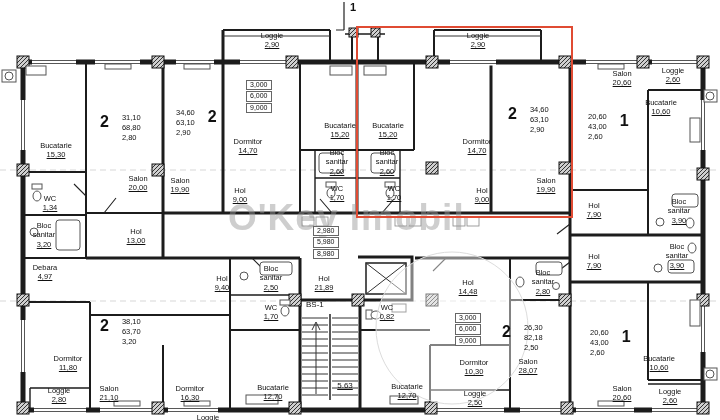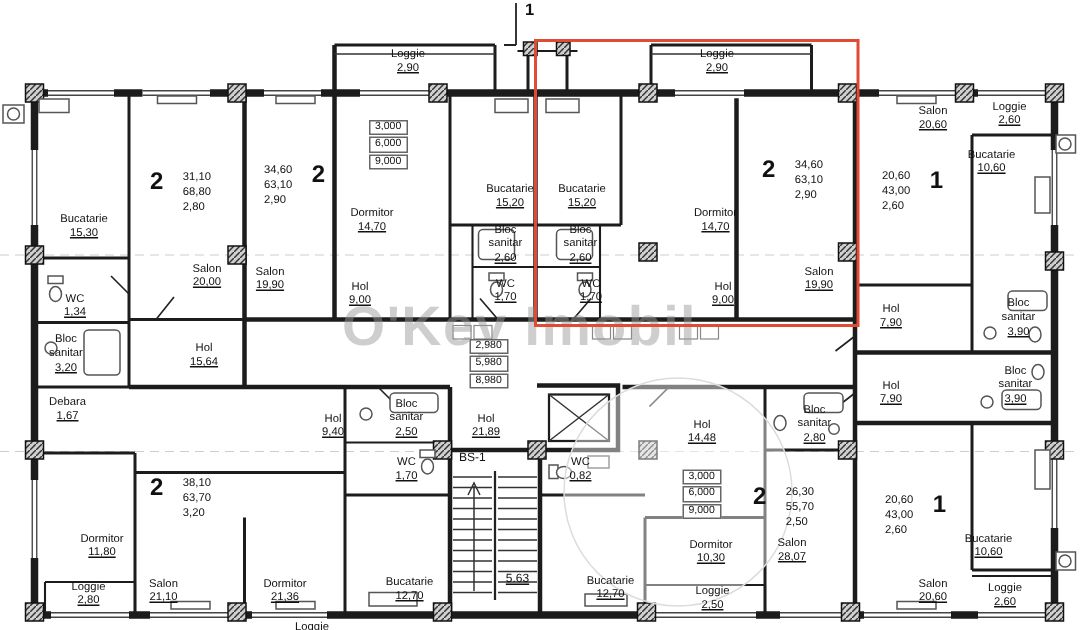--- a/index.html
+++ b/index.html
@@ -292,21 +292,21 @@
   <span class="v">
         <i>38,10</i>
         <i>63,70</i>
         <i>3,20</i>
       </span>
 </div>
 <div class="unit" style="left:502px;top:323px">
   <span class="d">2</span>
   <span class="v">
         <i>26,30</i>
-        <i>55,70</i>
+        <i>82,18</i>
         <i>2,50</i>
       </span>
 </div>
 <div class="unit" style="left:590px;top:328px">
   <span class="v">
         <i>20,60</i>
         <i>43,00</i>
         <i>2,60</i>
       </span>
   <span class="d">1</span>
@@ -326,30 +326,30 @@
 <div class="lbl n" style="left:337px;top:148px"><span>Bloc sanitar</span><span class="ar">2,60</span></div>
 <div class="lbl n" style="left:387px;top:148px"><span>Bloc sanitar</span><span class="ar">2,60</span></div>
 <div class="lbl" style="left:337px;top:184px"><span>WC</span><span class="ar">1,70</span></div>
 <div class="lbl" style="left:394px;top:184px"><span>WC</span><span class="ar">1,70</span></div>
 <div class="lbl" style="left:477px;top:137px"><span>Dormitor</span><span class="ar">14,70</span></div>
 <div class="lbl" style="left:240px;top:186px"><span>Hol</span><span class="ar">9,00</span></div>
 <div class="lbl" style="left:482px;top:186px"><span>Hol</span><span class="ar">9,00</span></div>
 <div class="lbl" style="left:546px;top:176px"><span>Salon</span><span class="ar">19,90</span></div>
 <div class="lbl" style="left:50px;top:194px"><span>WC</span><span class="ar">1,34</span></div>
 <div class="lbl n" style="left:44px;top:221px"><span>Bloc sanitar</span><span class="ar">3,20</span></div>
-<div class="lbl" style="left:45px;top:263px"><span>Debara</span><span class="ar">1,67</span></div>
-<div class="lbl" style="left:136px;top:227px"><span>Hol</span><span class="ar">15,64</span></div>
+<div class="lbl" style="left:45px;top:263px"><span>Debara</span><span class="ar">4,97</span></div>
+<div class="lbl" style="left:136px;top:227px"><span>Hol</span><span class="ar">13,00</span></div>
 <div class="lbl" style="left:324px;top:274px"><span>Hol</span><span class="ar">21,89</span></div>
 <div class="lbl" style="left:222px;top:274px"><span>Hol</span><span class="ar">9,40</span></div>
 <div class="lbl n" style="left:271px;top:264px"><span>Bloc sanitar</span><span class="ar">2,50</span></div>
 <div class="lbl" style="left:271px;top:303px"><span>WC</span><span class="ar">1,70</span></div>
 <div class="lbl" style="left:68px;top:354px"><span>Dormitor</span><span class="ar">11,80</span></div>
 <div class="lbl" style="left:59px;top:386px"><span>Loggie</span><span class="ar">2,80</span></div>
 <div class="lbl" style="left:109px;top:384px"><span>Salon</span><span class="ar">21,10</span></div>
-<div class="lbl" style="left:190px;top:384px"><span>Dormitor</span><span class="ar">21,36</span></div>
+<div class="lbl" style="left:190px;top:384px"><span>Dormitor</span><span class="ar">16,30</span></div>
 <div class="lbl" style="left:273px;top:383px"><span>Bucatarie</span><span class="ar">12,70</span></div>
 <div class="lbl" style="left:407px;top:382px"><span>Bucatarie</span><span class="ar">12,70</span></div>
 <div class="lbl" style="left:468px;top:278px"><span>Hol</span><span class="ar">14,48</span></div>
 <div class="lbl n" style="left:543px;top:268px"><span>Bloc sanitar</span><span class="ar">2,80</span></div>
 <div class="lbl" style="left:474px;top:358px"><span>Dormitor</span><span class="ar">10,30</span></div>
 <div class="lbl" style="left:528px;top:357px"><span>Salon</span><span class="ar">28,07</span></div>
 <div class="lbl" style="left:475px;top:389px"><span>Loggie</span><span class="ar">2,50</span></div>
 <div class="lbl" style="left:594px;top:201px"><span>Hol</span><span class="ar">7,90</span></div>
 <div class="lbl n" style="left:679px;top:197px"><span>Bloc sanitar</span><span class="ar">3,90</span></div>
 <div class="lbl" style="left:594px;top:252px"><span>Hol</span><span class="ar">7,90</span></div>

